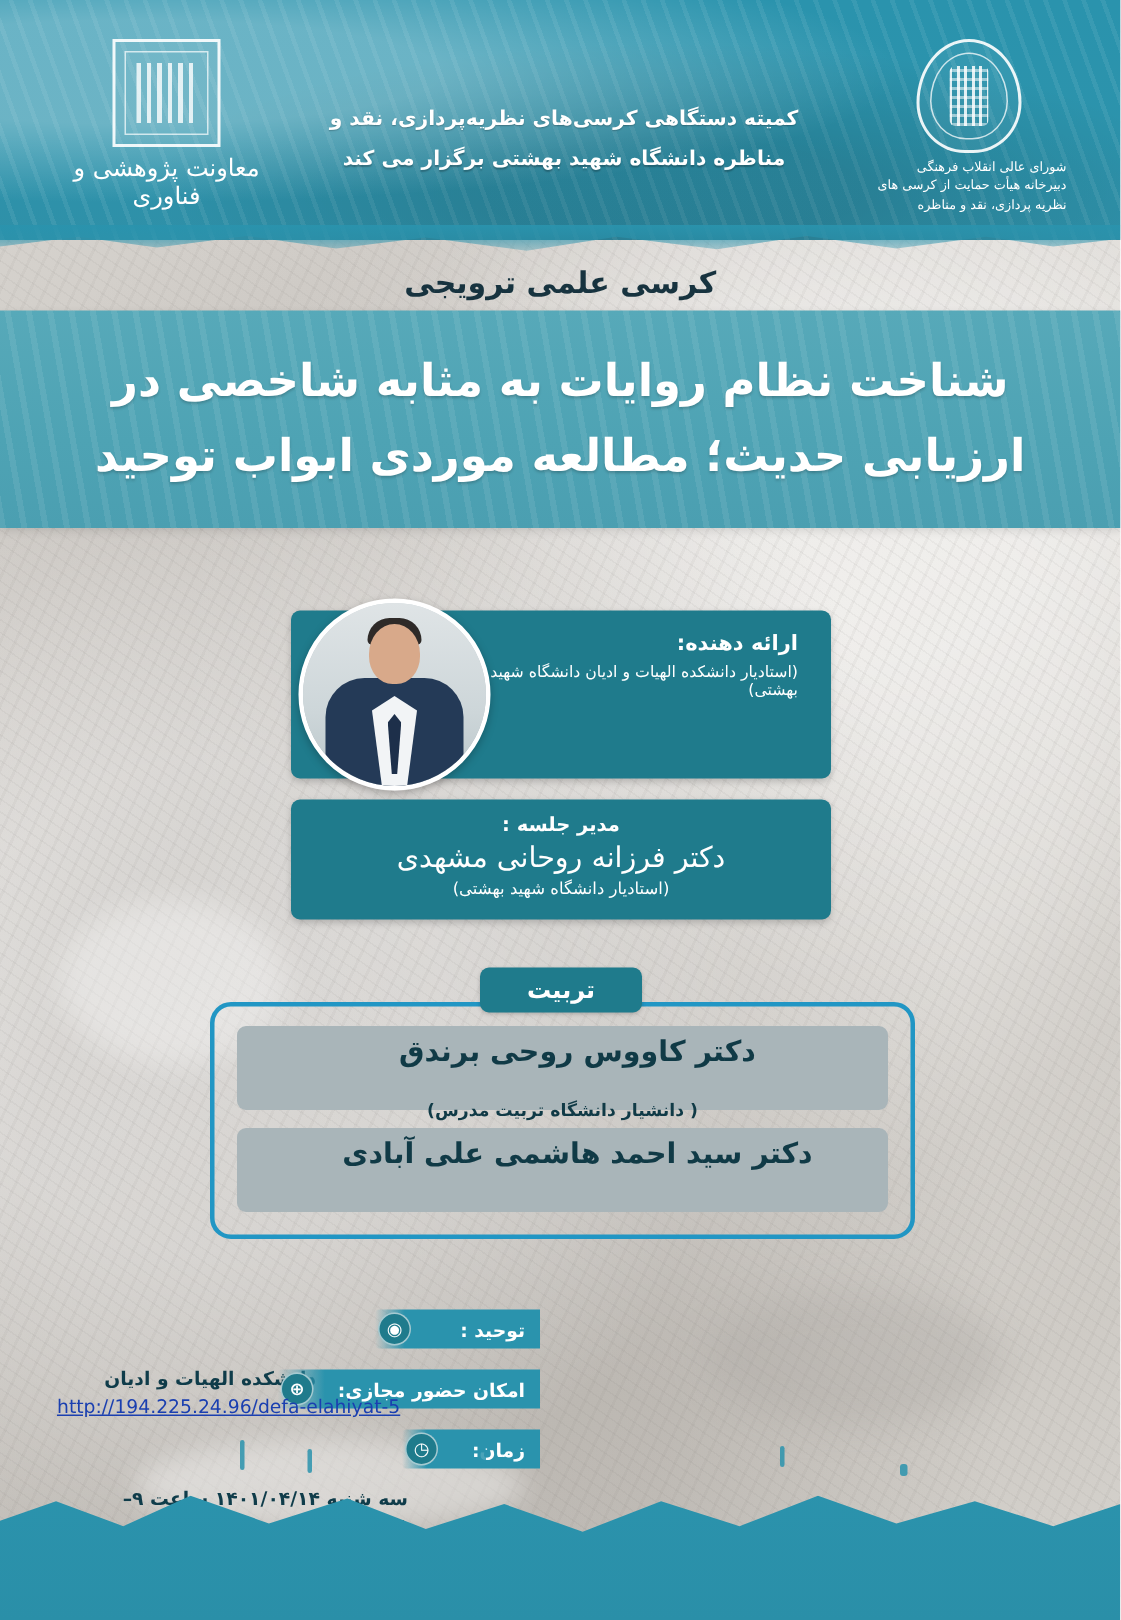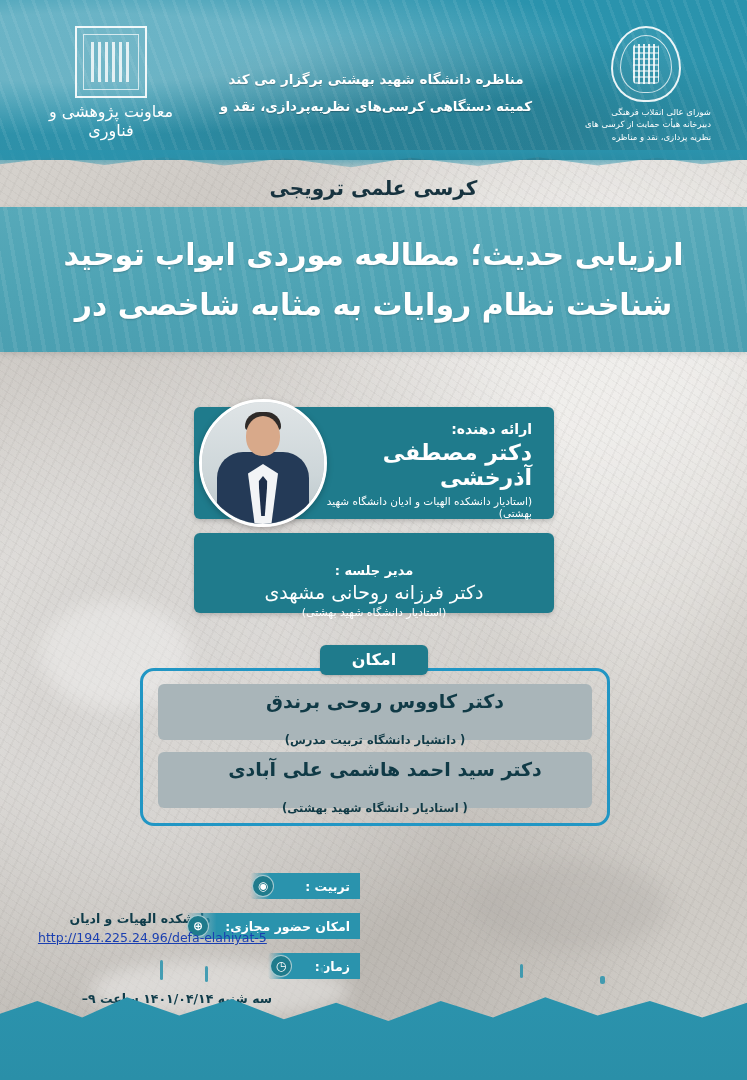--- a/index.html
+++ b/index.html
@@ -137,21 +137,21 @@
   .ph-shirt { position:absolute; left:50%; bottom:0; transform:translateX(-50%); width:30px; height:60px; background:#f2f4f6; clip-path: polygon(50% 0,100% 16%,78% 100%,22% 100%,0 16%); }
   .ph-tie { position:absolute; left:50%; bottom:8px; transform:translateX(-50%); width:9px; height:40px; background:#1d2f4a; clip-path: polygon(50% 0,100% 14%,70% 100%,30% 100%,0 14%); }
 
   
   .chair-card {
     position: absolute; top: 533px; left: 194px; width: 360px; height: 80px;
     background: #1f7b8c; border-radius: 6px;
     box-shadow: 0 2px 5px rgba(0,0,0,.18);
     color: #fff; text-align: center; padding-top: 10px;
   }
-  .ch-role { font-size: 13px; font-weight: bold; margin-top: 20px; }
+  .ch-role { font-size: 13px; font-weight: bold; }
   .ch-name { font-size: 19px; font-weight: normal; margin-top: 3px; }
   .ch-affil { font-size: 11px; margin-top: 3px; }
 
   
   .critics-box {
     position: absolute; top: 668px; left: 140px; width: 470px; height: 158px;
     border: 3px solid #2196c4; border-radius: 14px;
   }
   .critics-title {
     position: absolute; top: 645px; left: 320px; width: 108px; height: 30px;
@@ -220,70 +220,68 @@
     <div class="logo-cap">دبیرخانه هیأت حمایت از کرسی های</div>
     <div class="logo-cap">نظریه پردازی، نقد و مناظره</div>
   </div>
 
   <div class="logo-right">
     <div class="seal-sq"></div>
     <div class="logo-cap2">معاونت پژوهشی و فناوری</div>
   </div>
 
   <div class="top-title">
+    <div>کمیته دستگاهی کرسی‌های نظریه‌پردازی، نقد و</div>
     <div>مناظره دانشگاه شهید بهشتی برگزار می کند</div>
-    <div>کمیته دستگاهی کرسی‌های نظریه‌پردازی، نقد و</div>
   </div>
 
   <div class="kursi-label">کرسی علمی ترویجی</div>
 
   <div class="title-band">
     <div class="tb-tex"></div>
     <div class="title-text">
+      <div>شناخت نظام روایات به مثابه شاخصی در</div>
       <div>ارزیابی حدیث؛ مطالعه موردی ابواب توحید</div>
-      <div>شناخت نظام روایات به مثابه شاخصی در</div>
     </div>
   </div>
 
   <div class="speaker-card">
     <div class="photo">
       <div class="ph-wall"></div>
       <div class="ph-body"></div>
       <div class="ph-shirt"></div>
       <div class="ph-tie"></div>
       <div class="ph-hair"></div>
       <div class="ph-head"></div>
     </div>
     <div class="sp-role">ارائه دهنده:</div>
-    <div class="sp-name">دکتر  مصطفی آذرخشی</div>
     <div class="sp-affil">(استادیار دانشکده الهیات و ادیان دانشگاه شهید بهشتی)</div>
   </div>
 
   <div class="chair-card">
     <div class="ch-role">مدیر جلسه :</div>
     <div class="ch-name">دکتر فرزانه روحانی مشهدی</div>
     <div class="ch-affil">(استادیار دانشگاه شهید بهشتی)</div>
   </div>
 
   <div class="critics-box"></div>
-  <div class="critics-title">امکان</div>
+  <div class="critics-title">تربیت</div>
 
   <div class="critic-row r1">
     <div class="cr-name">دکتر کاووس روحی برندق</div>
     <div class="cr-affil">( دانشیار دانشگاه تربیت مدرس)</div>
   </div>
   <div class="critic-row r2">
     <div class="cr-name">دکتر  سید احمد هاشمی علی آبادی</div>
-    <div class="cr-affil">( استادیار دانشگاه شهید بهشتی)</div>
   </div>
 
   <div class="info-row" style="top:873px; left:0; width:360px;">
     <div class="info-pill" style="width:110px;">
       <span class="icon-circ">◉</span>
-      <span>تربیت :</span>
+      <span>توحید :</span>
     </div>
   </div>
   <div class="info-val" style="top:875px; left:60px; width:280px; text-align:right;">سالن صدرالمتالهین، دانشکده الهیات و ادیان</div>
 
   <div class="info-row" style="top:913px; left:0; width:360px;">
     <div class="info-pill" style="width:175px;">
       <span class="icon-circ">⊕</span>
       <span>امکان حضور مجازی:</span>
     </div>
   </div>

